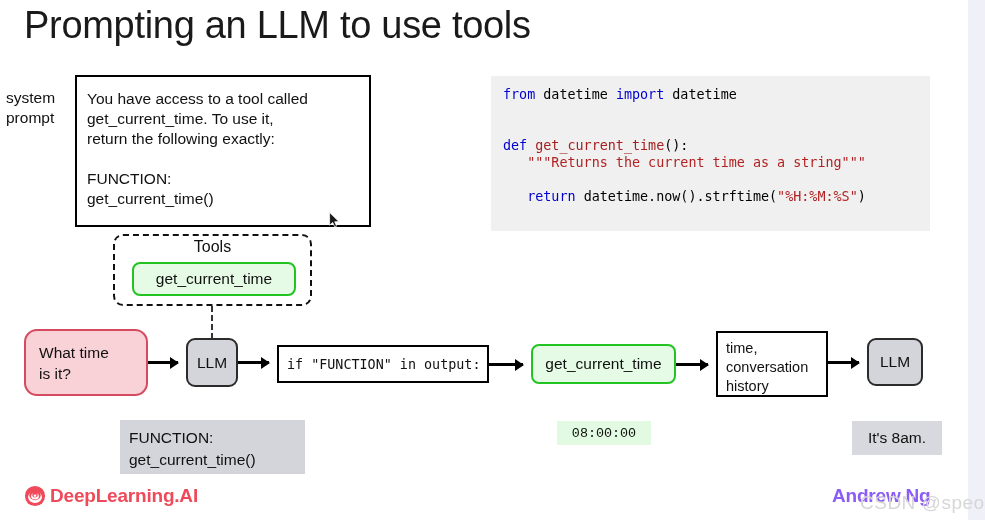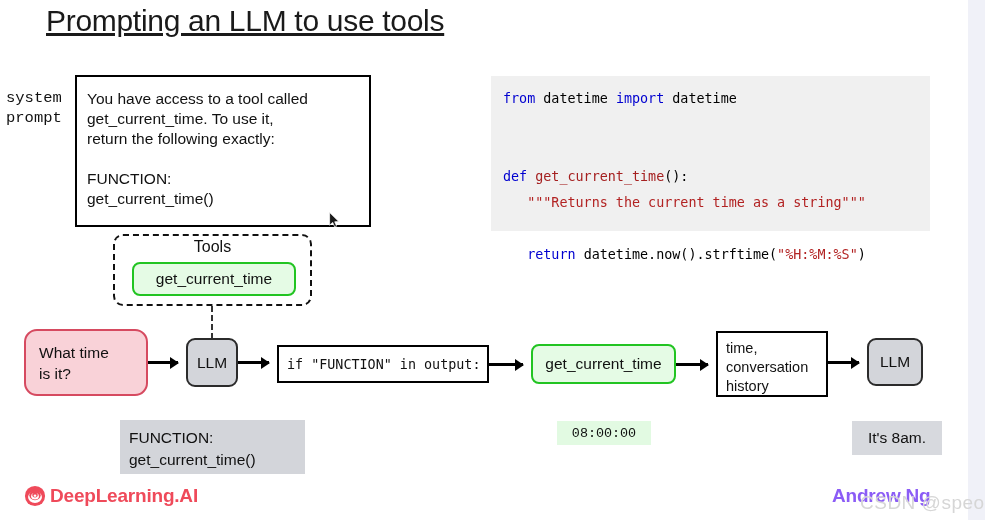--- a/index.html
+++ b/index.html
@@ -20,39 +20,37 @@
   .right-strip {
     position: absolute;
     left: 968px;
     top: 0;
     width: 17px;
     height: 520px;
     background: #f0f1f8;
   }
   #title {
     position: absolute;
-    left: 46px;
+    left: 24px;
     top: 4px;
-    font-size: 30px;
+    font-size: 38px;
     font-weight: 400;
     color: #1a1a1a;
     letter-spacing: -0.3px;
     white-space: nowrap;
-    text-decoration: underline;
   }
   
   .sp-label {
     position: absolute;
     left: 6px;
     top: 88px;
     font-size: 15.5px;
     line-height: 20px;
     color: #111;
     width: 68px;
-    font-family: Liberation Mono, monospace;
   }
   .sp-box {
     position: absolute;
     left: 75px;
     top: 75px;
     width: 296px;
     height: 152px;
     border: 2px solid #000;
     background: #fff;
     box-sizing: border-box;
@@ -79,21 +77,21 @@
     position: absolute;
     left: 491px;
     top: 76px;
     width: 439px;
     height: 155px;
     background: #f0f0f0;
     box-sizing: border-box;
     padding: 10px 12px;
     font-family: "DejaVu Sans Mono", monospace;
     font-size: 13.4px;
-    line-height: 26px;
+    line-height: 17px;
     white-space: pre;
     color: #000;
   }
   .kw { color: #0000d0; }
   .fn { color: #a52020; }
   .str { color: #b22222; }
   
   .tools-box {
     position: absolute;
     left: 113px;

